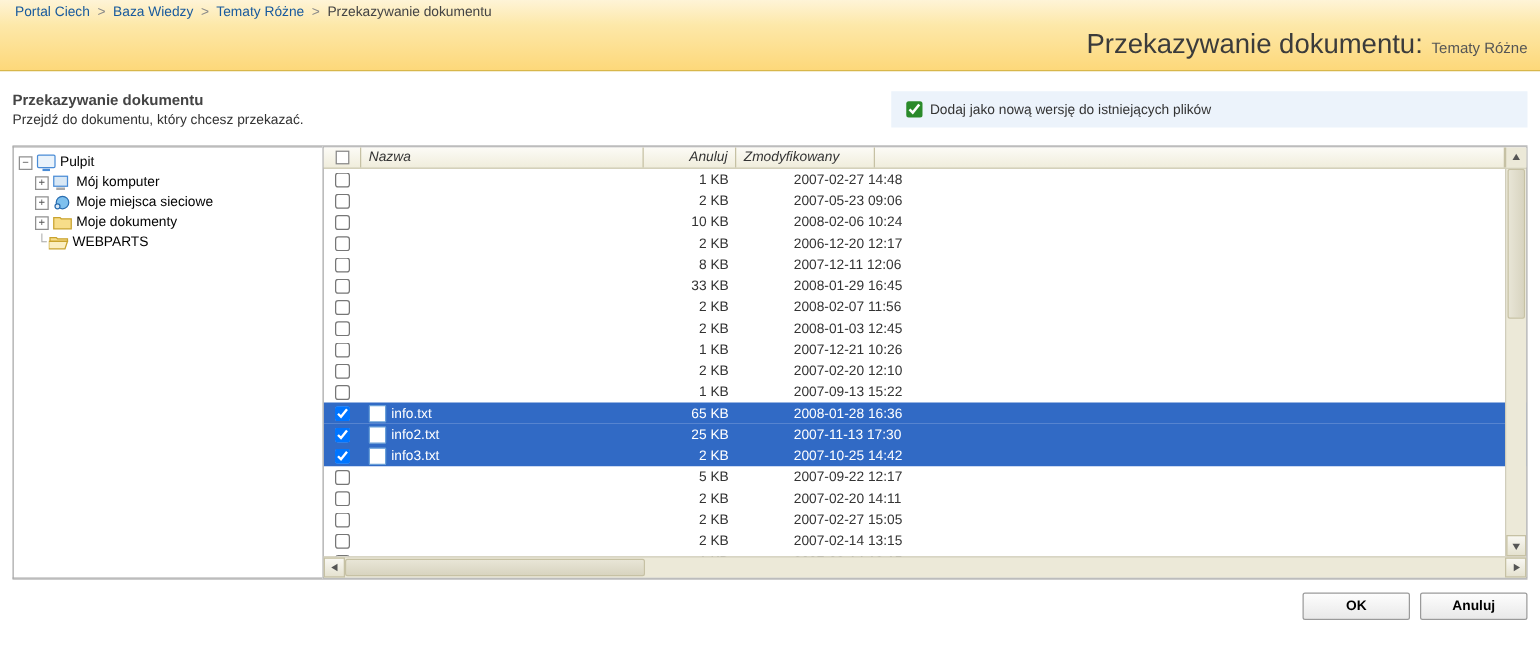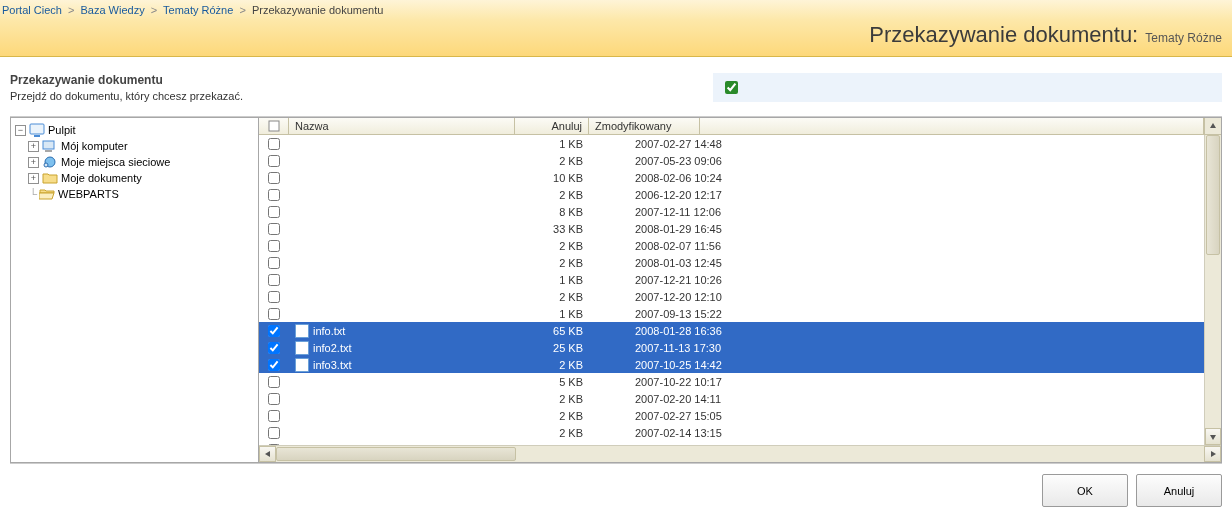--- a/index.html
+++ b/index.html
@@ -1,18 +1,18 @@
 <!DOCTYPE html>
 <html><head>
 <meta charset="utf-8">
 <style>
 * { box-sizing: border-box; margin: 0; padding: 0; }
 body { font-family: Tahoma, Verdana, sans-serif; font-size: 11px; color: #333; background: #fff; width: 1232px; }
 
-.breadcrumb { padding: 4px 2px; font-size: 11px; background: linear-gradient(to bottom, #fef4d7, #fde8a9); }
+.breadcrumb { padding: 4px 12px; font-size: 11px; background: linear-gradient(to bottom, #fef4d7, #fde8a9); }
 .breadcrumb a { color: #185a9d; text-decoration: none; }
 .breadcrumb .sep { color: #888; margin: 0 3px; }
 .breadcrumb .current { color: #444; }
 
 .title-bar { padding: 2px 10px 8px 10px; background: linear-gradient(to bottom, #fde8a9, #fdd87a); border-bottom: 1px solid #d8b74a; text-align: right; }
 .title-bar .title { font-size: 22px; color: #3b3b3b; font-weight: normal; }
 .title-bar .subtitle { font-size: 12px; color: #555; margin-left: 4px; }
 
 .info-row { display: flex; padding: 16px 10px 14px 10px; }
 .info-left { flex: 0 0 58%; }
@@ -27,21 +27,21 @@
 .tree-node { display: flex; align-items: center; height: 16px; line-height: 16px; white-space: nowrap; }
 .tree-node .toggle { width: 11px; height: 11px; border: 1px solid #909090; font-size: 9px; line-height: 9px; text-align: center; color: #555; margin-right: 3px; background: #fff; cursor: pointer; }
 .tree-node .dotline { width: 11px; display: inline-block; text-align: center; color: #aaa; }
 .tree-node .icon { width: 16px; height: 14px; margin-right: 3px; display: inline-flex; align-items: center; justify-content: center; }
 .tree-node .label { font-size: 11px; color: #000; }
 .lvl1 { padding-left: 2px; }
 .lvl2 { padding-left: 15px; }
 
 .filelist { flex: 1; border: 1px solid #a7a7a7; display: flex; flex-direction: column; background: #fff; position: relative; }
 .fl-header { display: flex; background: linear-gradient(to bottom, #fcfbf6, #f0eddc); border-bottom: 1px solid #c6c1a4; height: 17px; align-items: center; font-size: 11px; }
-.fl-header .hcol { border-right: 1px solid #c6c1a4; padding: 1px 6px; height: 100%; display: flex; align-items: center; }
+.fl-header .hcol { border-right: 1px solid #c6c1a4; padding: 1px 6px; height: 100%; display: flex; align-items: center; font-style: italic; }
 .col-check { width: 30px; justify-content: center; }
 .col-name { width: 226px; }
 .col-size { width: 74px; justify-content: flex-end; }
 .col-mod { width: 111px; }
 .col-rest { flex: 1; }
 .col-scroll { width: 17px; background: #ece9d8; border-left: 1px solid #c6c1a4; height: 100%; display: flex; align-items: center; justify-content: center; }
 
 .fl-body { flex: 1; overflow: hidden; position: relative; }
 .fl-rows { }
 .fl-row { display: flex; height: 17px; align-items: center; font-size: 11px; }
@@ -59,21 +59,21 @@
 .sb-btn { height: 17px; background: linear-gradient(to bottom, #f8f7f2, #e5e2d0); border: 1px solid #c6c1a4; display: flex; align-items: center; justify-content: center; font-size: 8px; color: #555; }
 .sb-track { flex: 1; position: relative; }
 .sb-thumb { position: absolute; left: 1px; right: 1px; top: 0; height: 120px; background: linear-gradient(to right, #e8e5d6, #d8d4c0); border: 1px solid #c6c1a4; border-radius: 2px; }
 
 .scrollbar-h { height: 17px; background: #ece9d8; border-top: 1px solid #d0cdbb; display: flex; }
 .sb-btn-h { width: 17px; background: linear-gradient(to bottom, #f8f7f2, #e5e2d0); border: 1px solid #c6c1a4; display: flex; align-items: center; justify-content: center; font-size: 8px; color: #555; }
 .sb-track-h { flex: 1; position: relative; }
 .sb-thumb-h { position: absolute; top: 1px; bottom: 1px; left: 0; width: 240px; background: linear-gradient(to bottom, #e8e5d6, #d8d4c0); border: 1px solid #c6c1a4; border-radius: 2px; }
 
 .footer { display: flex; justify-content: flex-end; padding: 10px 10px; gap: 8px; }
-.footer button { width: 86px; height: 33px; font-size: 11px; background: linear-gradient(to bottom, #fdfdfd, #e9e9e9); border: 1px solid #9a9a9a; border-radius: 2px; cursor: pointer; }
+.footer button { width: 86px; height: 22px; font-size: 11px; background: linear-gradient(to bottom, #fdfdfd, #e9e9e9); border: 1px solid #9a9a9a; border-radius: 2px; cursor: pointer; font-weight: bold; }
 
 svg { display: block; }
 </style>
 </head>
 <body>
 
 <div class="breadcrumb">
   <a href="#">Portal Ciech</a>
   <span class="sep">&gt;</span>
   <a href="#">Baza Wiedzy</a>
@@ -88,20 +88,21 @@
   <span class="subtitle">Tematy Różne</span>
 </div>
 
 <div class="info-row">
   <div class="info-left">
     <div class="heading">Przekazywanie dokumentu</div>
     <div class="desc">Przejdź do dokumentu, który chcesz przekazać.</div>
   </div>
   <div class="info-right">
     <input type="checkbox" checked="" style="">
+    <label>Dodaj jako nową wersję do istniejących plików</label>
   </div>
 </div>
 
 <div class="explorer">
 
   <div class="tree">
     <div class="tree-node lvl1">
       <span class="toggle">−</span>
       <span class="icon">
         <svg width="16" height="14">
@@ -263,21 +264,21 @@
             <div class="c c-mod">2007-12-21 10:26</div>
           </div>
           <div class="fl-row">
             <div class="c c-check">
               <input type="checkbox" style="">
             </div>
             <div class="c c-name">
               <span></span>
             </div>
             <div class="c c-size">2 KB</div>
-            <div class="c c-mod">2007-12-20 12:10</div>
+            <div class="c c-mod">2007-02-20 12:10</div>
           </div>
           <div class="fl-row">
             <div class="c c-check">
               <input type="checkbox" style="">
             </div>
             <div class="c c-name">
               <span></span>
             </div>
             <div class="c c-size">1 KB</div>
             <div class="c c-mod">2007-09-13 15:22</div>
@@ -316,21 +317,21 @@
             <div class="c c-mod">2007-10-25 14:42</div>
           </div>
           <div class="fl-row">
             <div class="c c-check">
               <input type="checkbox" style="">
             </div>
             <div class="c c-name">
               <span></span>
             </div>
             <div class="c c-size">5 KB</div>
-            <div class="c c-mod">2007-10-22 10:17</div>
+            <div class="c c-mod">2007-09-22 12:17</div>
           </div>
           <div class="fl-row">
             <div class="c c-check">
               <input type="checkbox" style="">
             </div>
             <div class="c c-name">
               <span></span>
             </div>
             <div class="c c-size">2 KB</div>
             <div class="c c-mod">2007-02-20 14:11</div>

